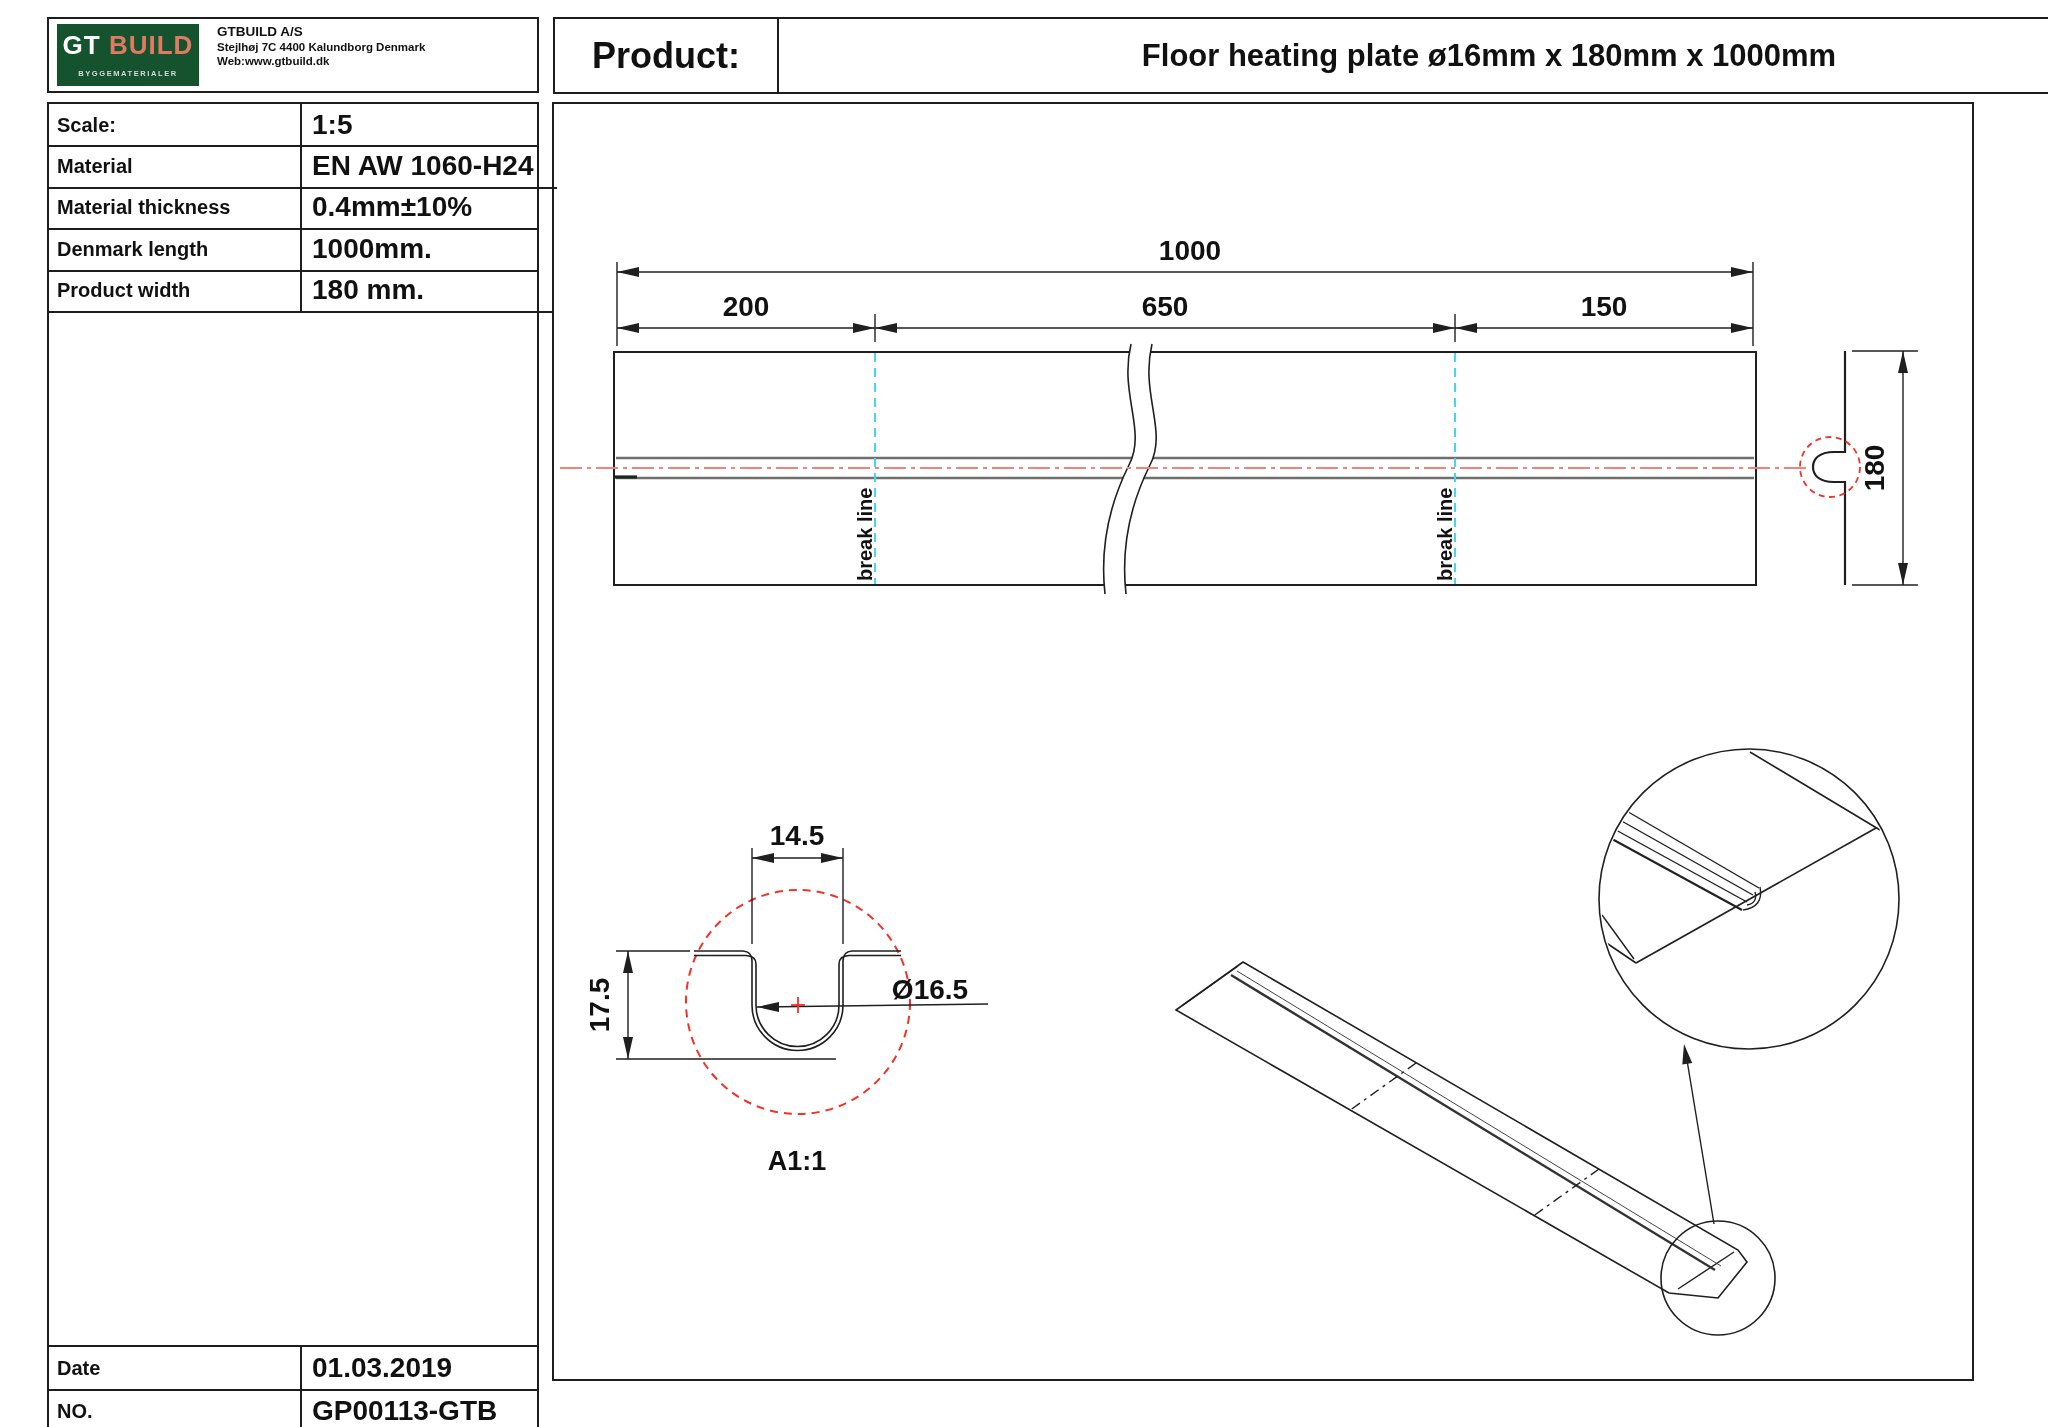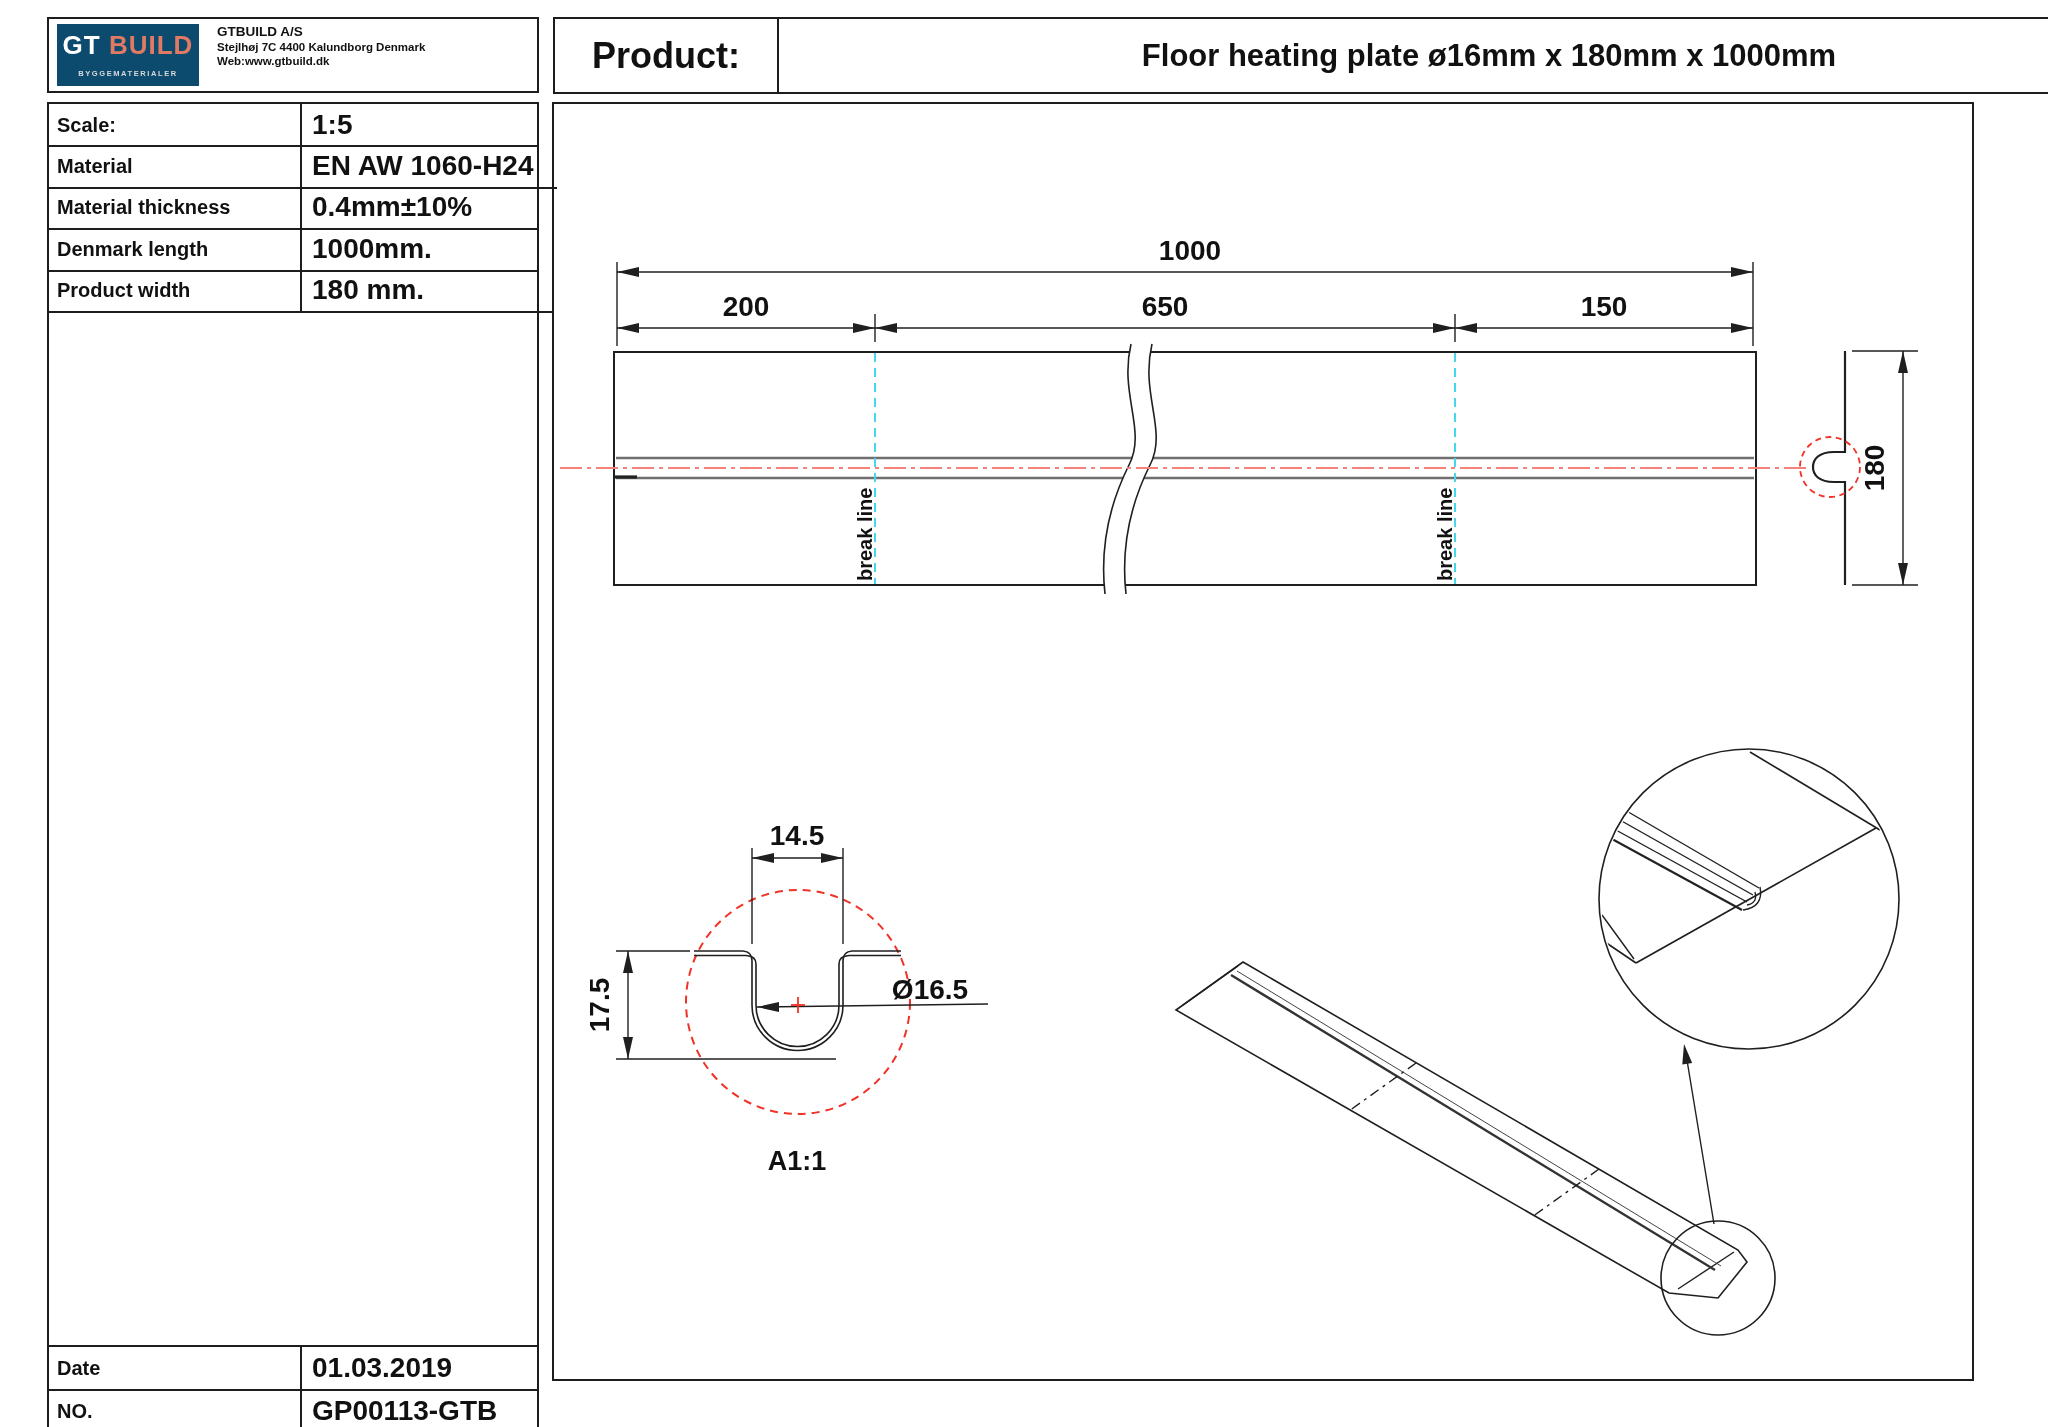--- a/index.html
+++ b/index.html
@@ -2,21 +2,21 @@
 <html style="--centerline-red: #f4827b; --detail-red: #f03228; --cyan: #45d8ea; --logo-accent: #e07a63; --groove-gray: #6f6f6f;"><head>
 <meta charset="utf-8">
 <style>
   html,body{margin:0;padding:0;background:#ffffff;}
   body{width:2048px;height:1427px;position:relative;overflow:hidden;
        font-family:"Liberation Sans",sans-serif;color:#111;}
   .abs{position:absolute;box-sizing:border-box;}
 
   
   .logo-box{left:47px;top:17px;width:492px;height:76px;border:2px solid #1d1d1d;background:#fff;}
-  .logo-black{left:8px;top:5px;width:142px;height:62px;background:#0c4a6e;
+  .logo-black{left:8px;top:5px;width:142px;height:62px;background:#14532d;
               display:flex;flex-direction:column;align-items:center;justify-content:center;}
   .logo-main{font-size:26px;font-weight:bold;letter-spacing:1px;line-height:26px;}
   .logo-main .gt{color:#ffffff;}
   .logo-main .build{color:var(--logo-accent,#e07a63);}
   .logo-tag{font-size:7.5px;font-weight:bold;color:#d9d9d9;letter-spacing:1.6px;margin-top:11px;}
   .company{left:162px;top:4px;width:325px;margin-left:6px;}
   .company .c-name{font-size:13.5px;font-weight:bold;line-height:17px;}
   .company .c-line{font-size:11.5px;font-weight:bold;line-height:14px;}
 
   .spec-table{left:47px;top:102px;width:492px;height:1332px;border:2px solid #1d1d1d;background:#fff;}

